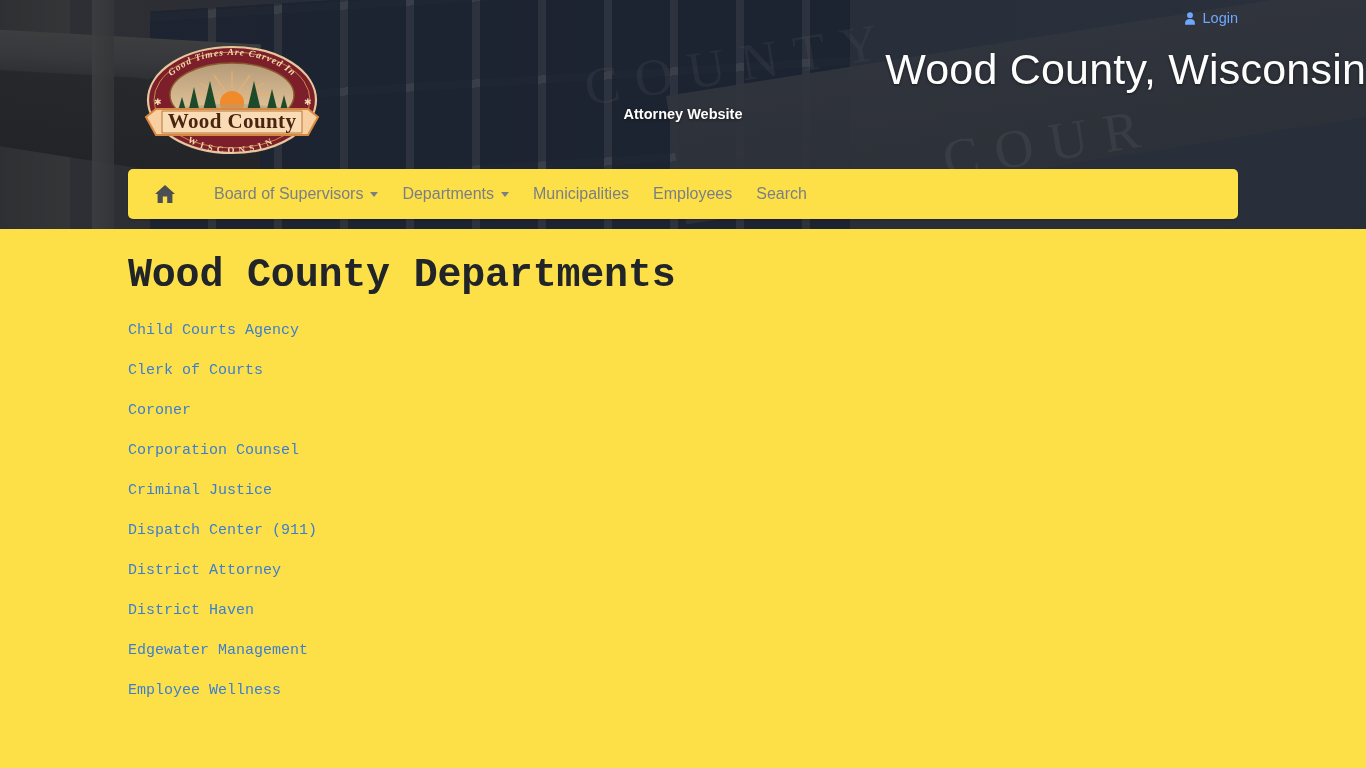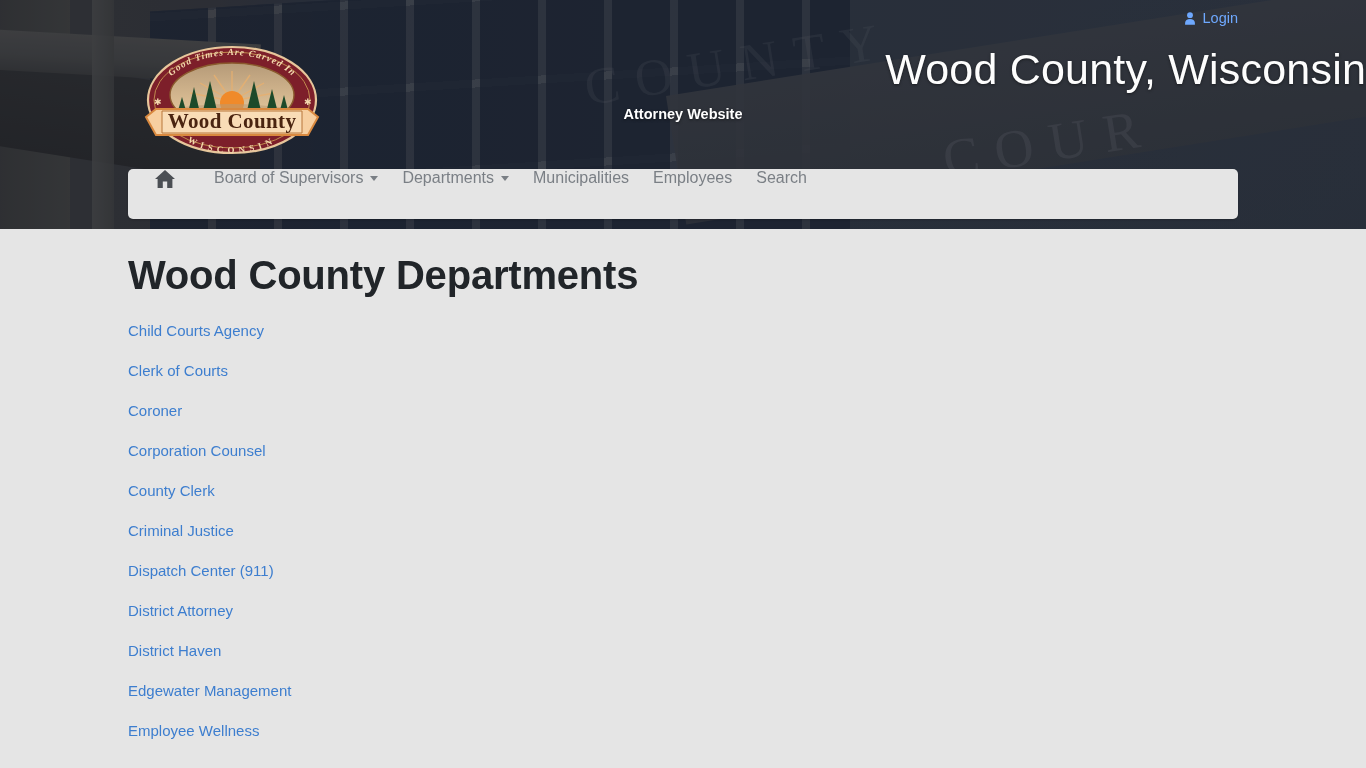--- a/index.html
+++ b/index.html
@@ -156,24 +156,24 @@
     width: 200px; height: 115px;
     z-index: 11;
   }
   .logo svg { display: block; }
 
   
   .navbar {
     position: absolute;
     left: 128px; top: 169px;
     width: 1110px; height: 50px;
-    background: #e5e5e5;
+    background: #fde047;
     border-radius: 5px;
     display: flex;
-    align-items: flex-start;
+    align-items: center;
     padding: 0 16px;
     z-index: 12;
     box-shadow: 0 1px 2px rgba(0,0,0,.18);
   }
   .nav-home {
     display: flex; align-items: center;
     padding: 0 10px;
     margin-right: 16px;
   }
   .nav-home svg { display:block; }
@@ -193,22 +193,23 @@
     border-top: 5px solid #7a7f85;
     margin-left: 2px;
   }
 
   
   .main {
     position: absolute;
     left: 0; top: 229px;
     width: 1366px;
     height: 539px;
-    background: #e5e5e5;
+    background: #fde047;
     overflow: hidden;
+    font-family: Liberation Mono, monospace;
   }
   .page-title {
     position: absolute;
     left: 128px; top: 24px;
     font-size: 40px;
     font-weight: bold;
     color: #212529;
     letter-spacing: -0.2px;
   }
   .dept-list {
@@ -358,21 +359,20 @@
   </nav>
 </div>
 
 <div class="main">
   <h1 class="page-title">Wood County Departments</h1>
   <ul class="dept-list">
     <li><a class="dept-link" href="#">Child Courts Agency</a></li>
     <li><a class="dept-link" href="#">Clerk of Courts</a></li>
     <li><a class="dept-link" href="#">Coroner</a></li>
     <li><a class="dept-link" href="#">Corporation Counsel</a></li>
-    <li><a class="dept-link" href="#">County Clerk</a></li>
     <li><a class="dept-link" href="#">Criminal Justice</a></li>
     <li><a class="dept-link" href="#">Dispatch Center (911)</a></li>
     <li><a class="dept-link" href="#">District Attorney</a></li>
     <li><a class="dept-link" href="#">District Haven</a></li>
     <li><a class="dept-link" href="#">Edgewater Management</a></li>
     <li><a class="dept-link" href="#">Employee Wellness</a></li>
   </ul>
 </div>
 
 </body></html>

